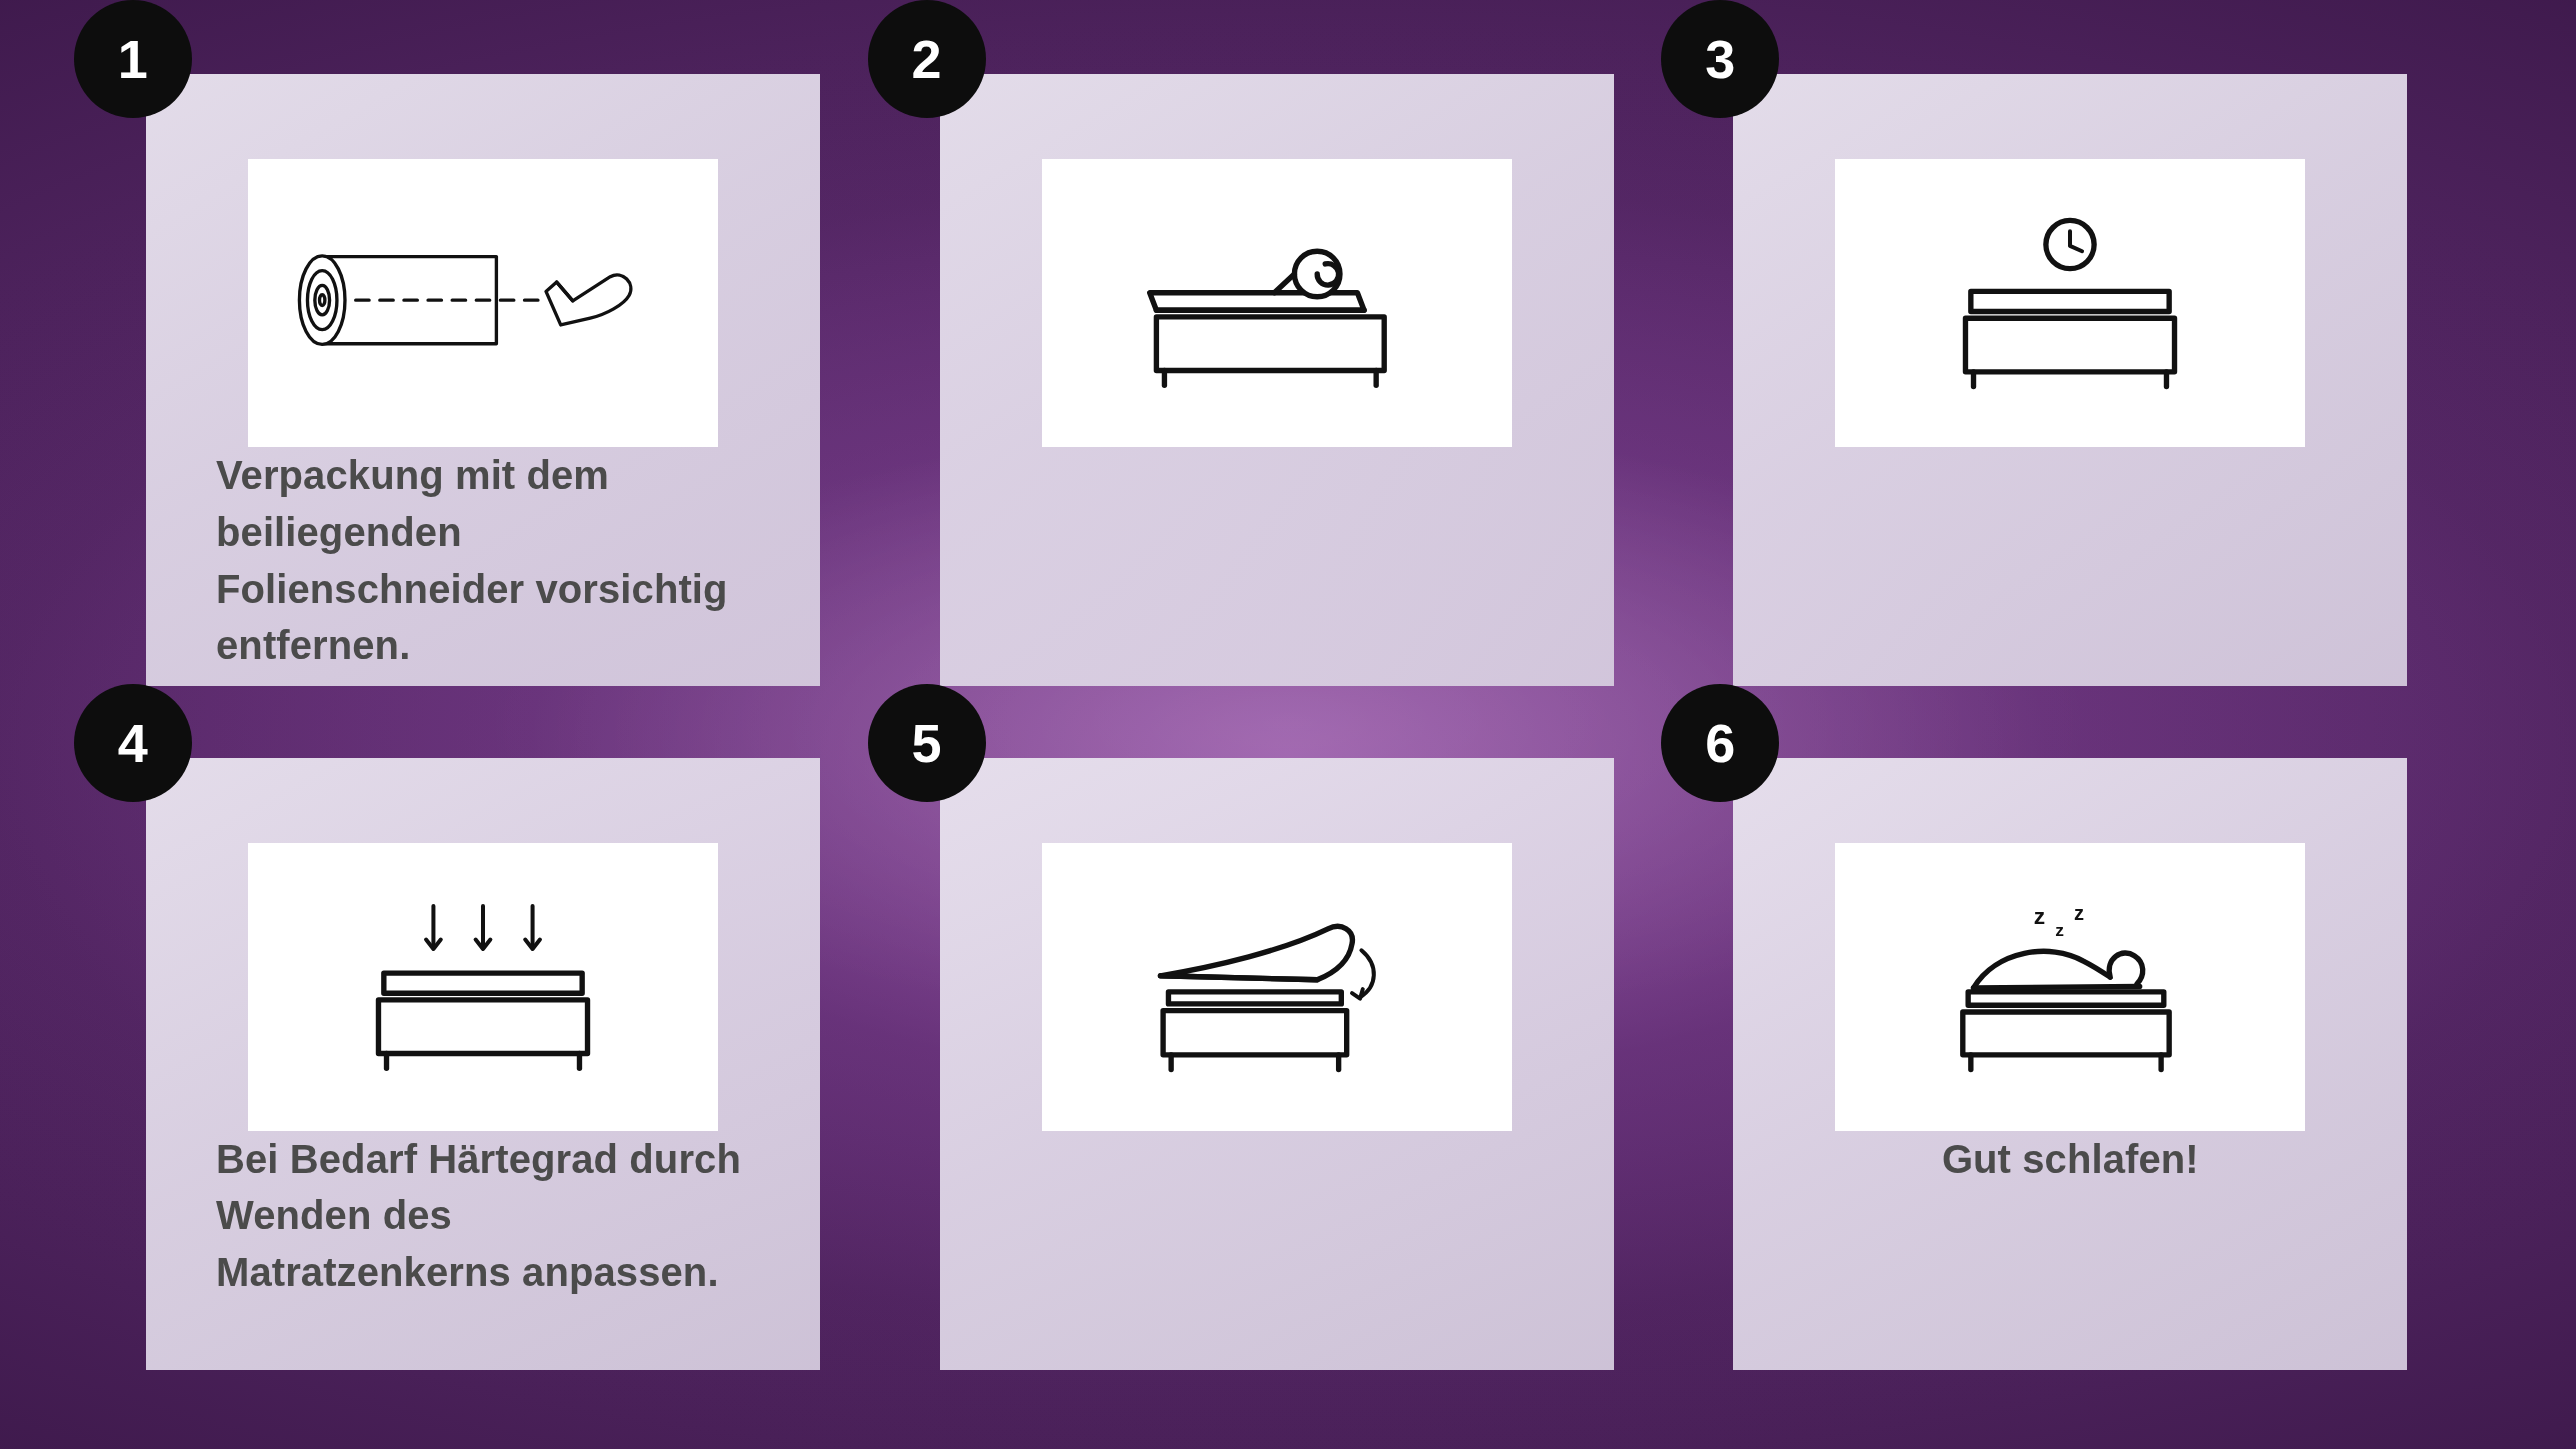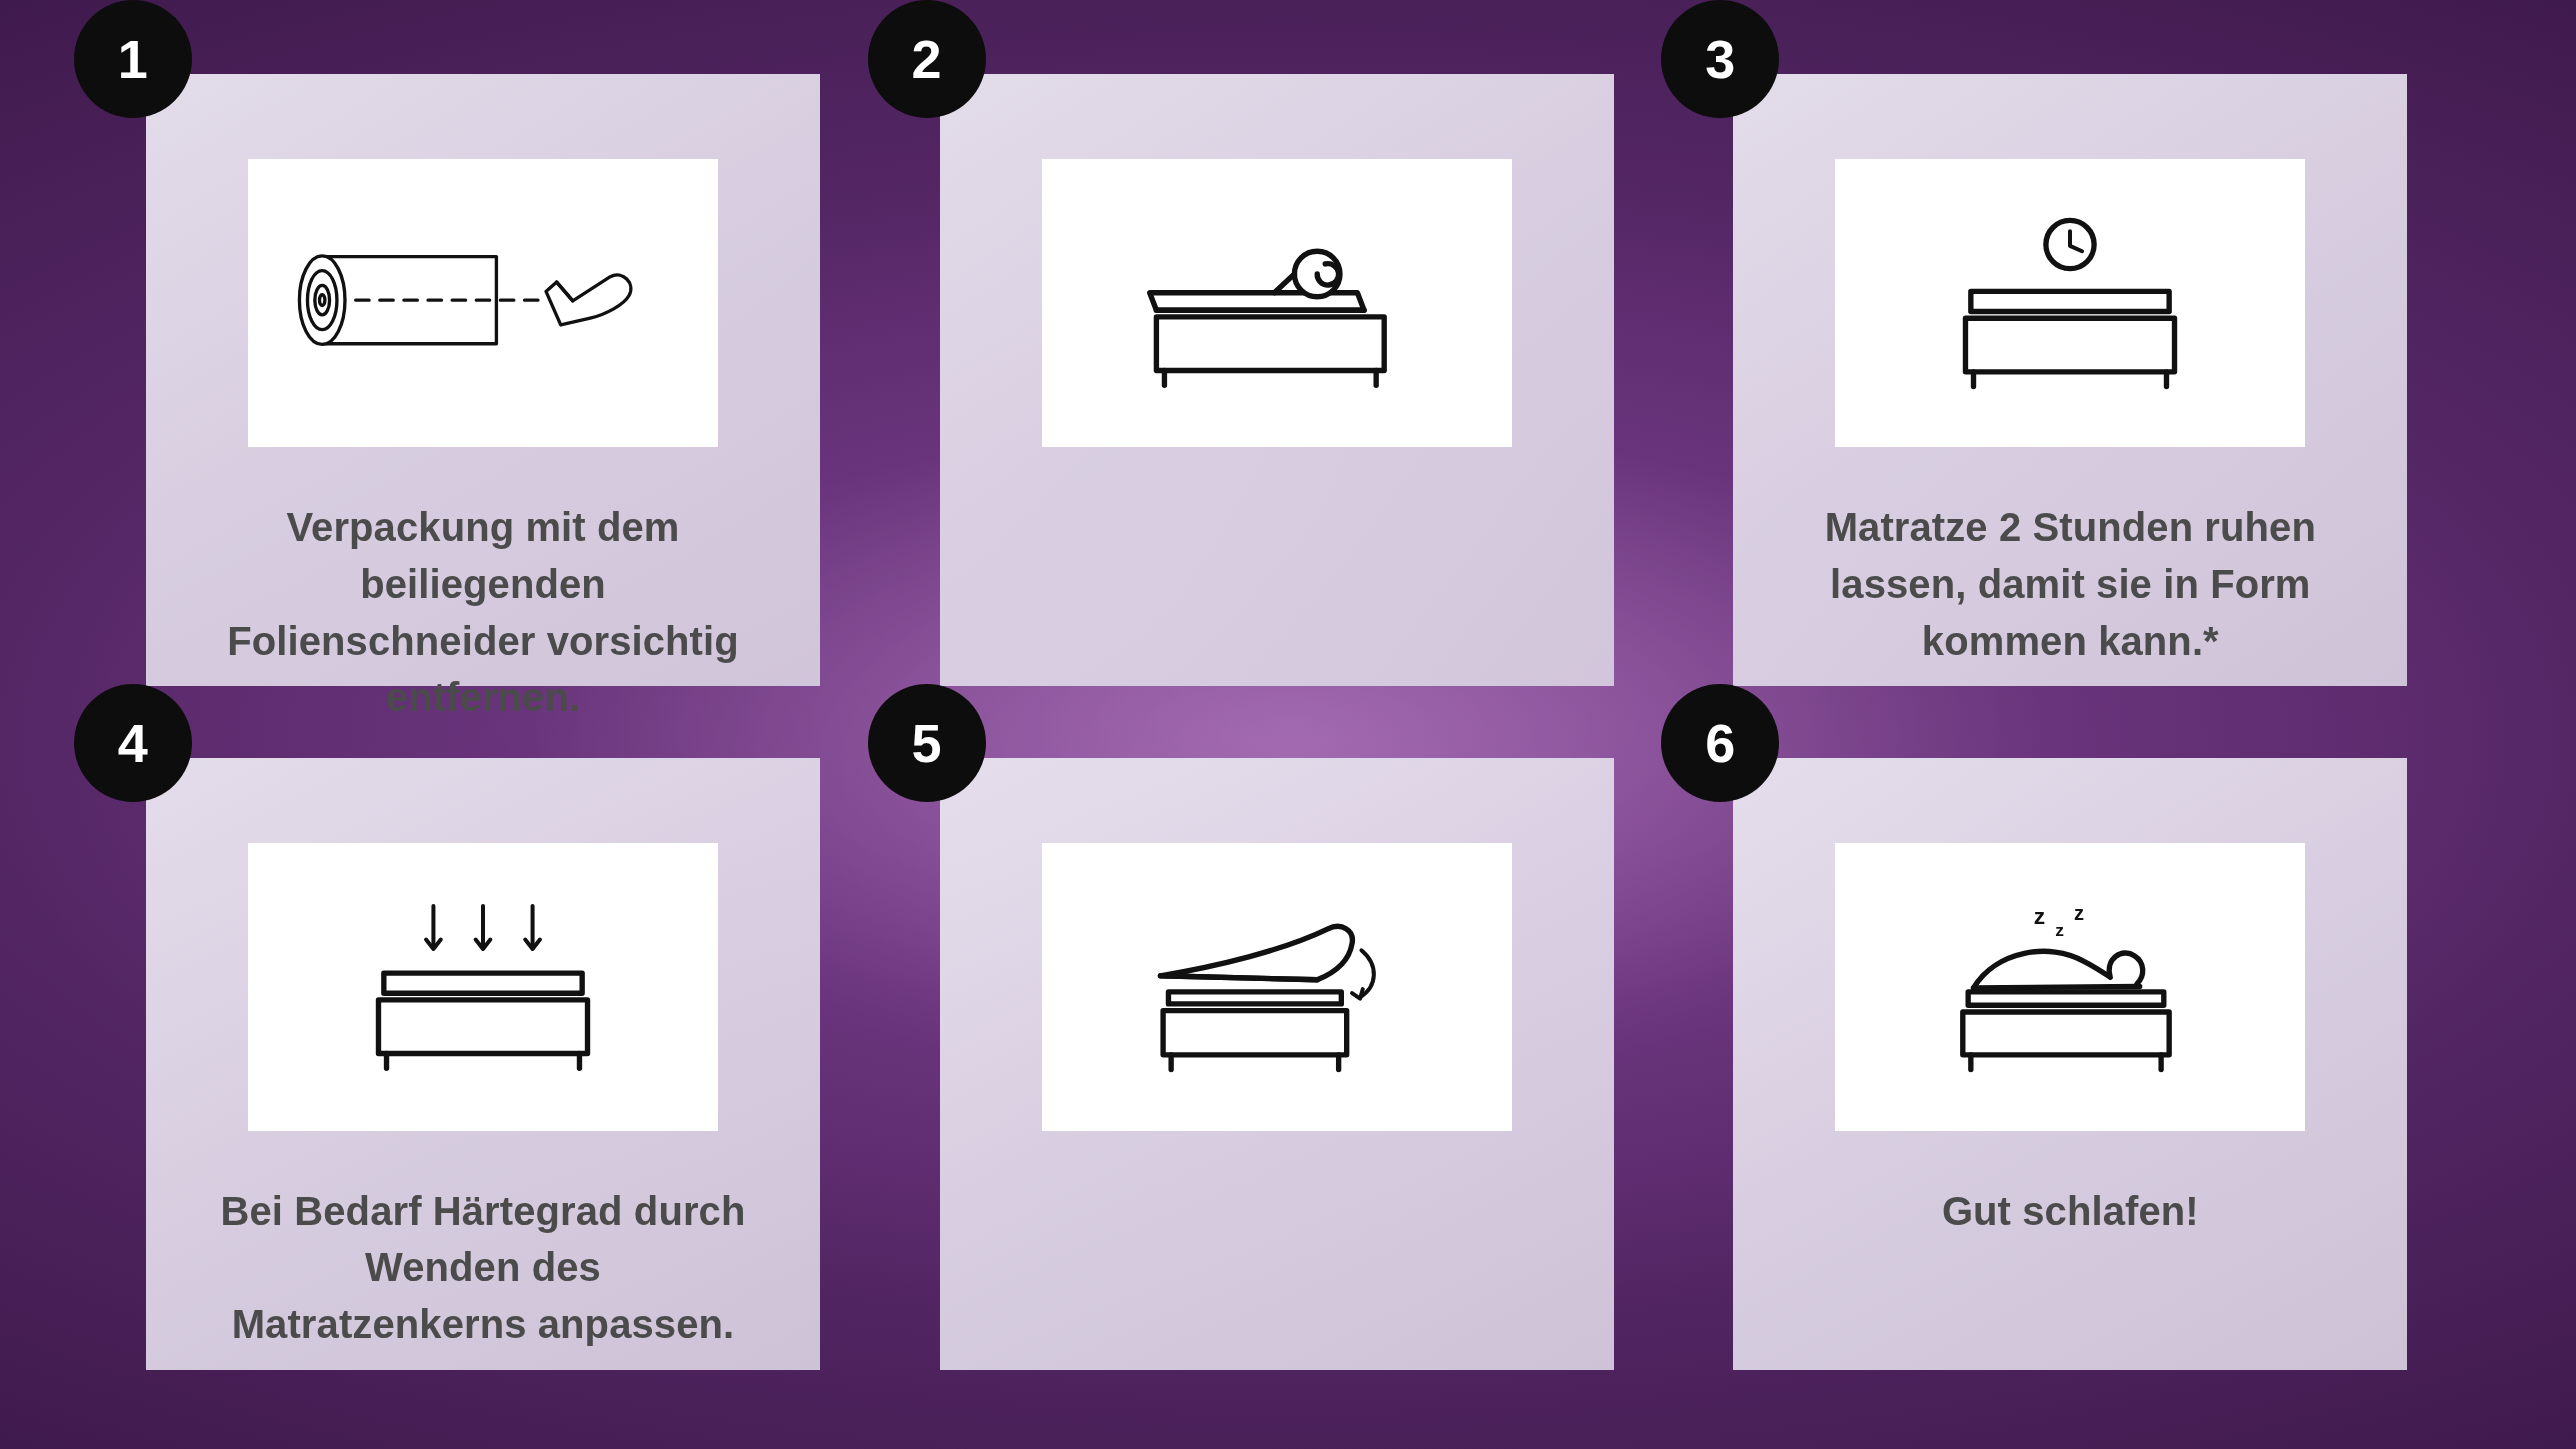--- a/index.html
+++ b/index.html
@@ -81,22 +81,20 @@
     background: #ffffff;
     display: flex;
     align-items: center;
     justify-content: center;
     flex: none;
   }
   .pic svg {
     display: block;
   }
   .caption {
-    margin-top: 52px;
-    text-align: center;
     color: #4b4b4b;
     font-size: 40px;
     line-height: 1.42;
     font-weight: bold;
     letter-spacing: 0.1px;
     max-width: 550px;
   }
   .caption.light {
     font-weight: bold;
   }
@@ -159,21 +157,20 @@
             <circle cx="240" cy="62" r="36" fill="#fff"></circle>
             <path d="M240 42 L240 64 L258 72" stroke-width="6"></path>
 
             <path d="M92 132 L388 132 L388 162 L92 162 Z" fill="#fff"></path>
 
             <path d="M84 172 L396 172 L396 252 L84 252 Z" fill="#fff"></path>
             <path d="M96 252 L96 274"></path>
             <path d="M384 252 L384 274"></path>
           </svg>
         </div>
-        <div class="caption">Matratze 2 Stunden ruhen lassen, damit sie in Form kommen kann.*</div>
       </div>
     </div>
 
     <div class="step">
       <div class="card">
         <div class="badge">4</div>
         <div class="pic">
           <svg width="322" height="201" viewBox="0 0 480 300" fill="none" stroke="#111" stroke-width="8" stroke-linecap="round" stroke-linejoin="round">
 
             <g stroke-width="6">

